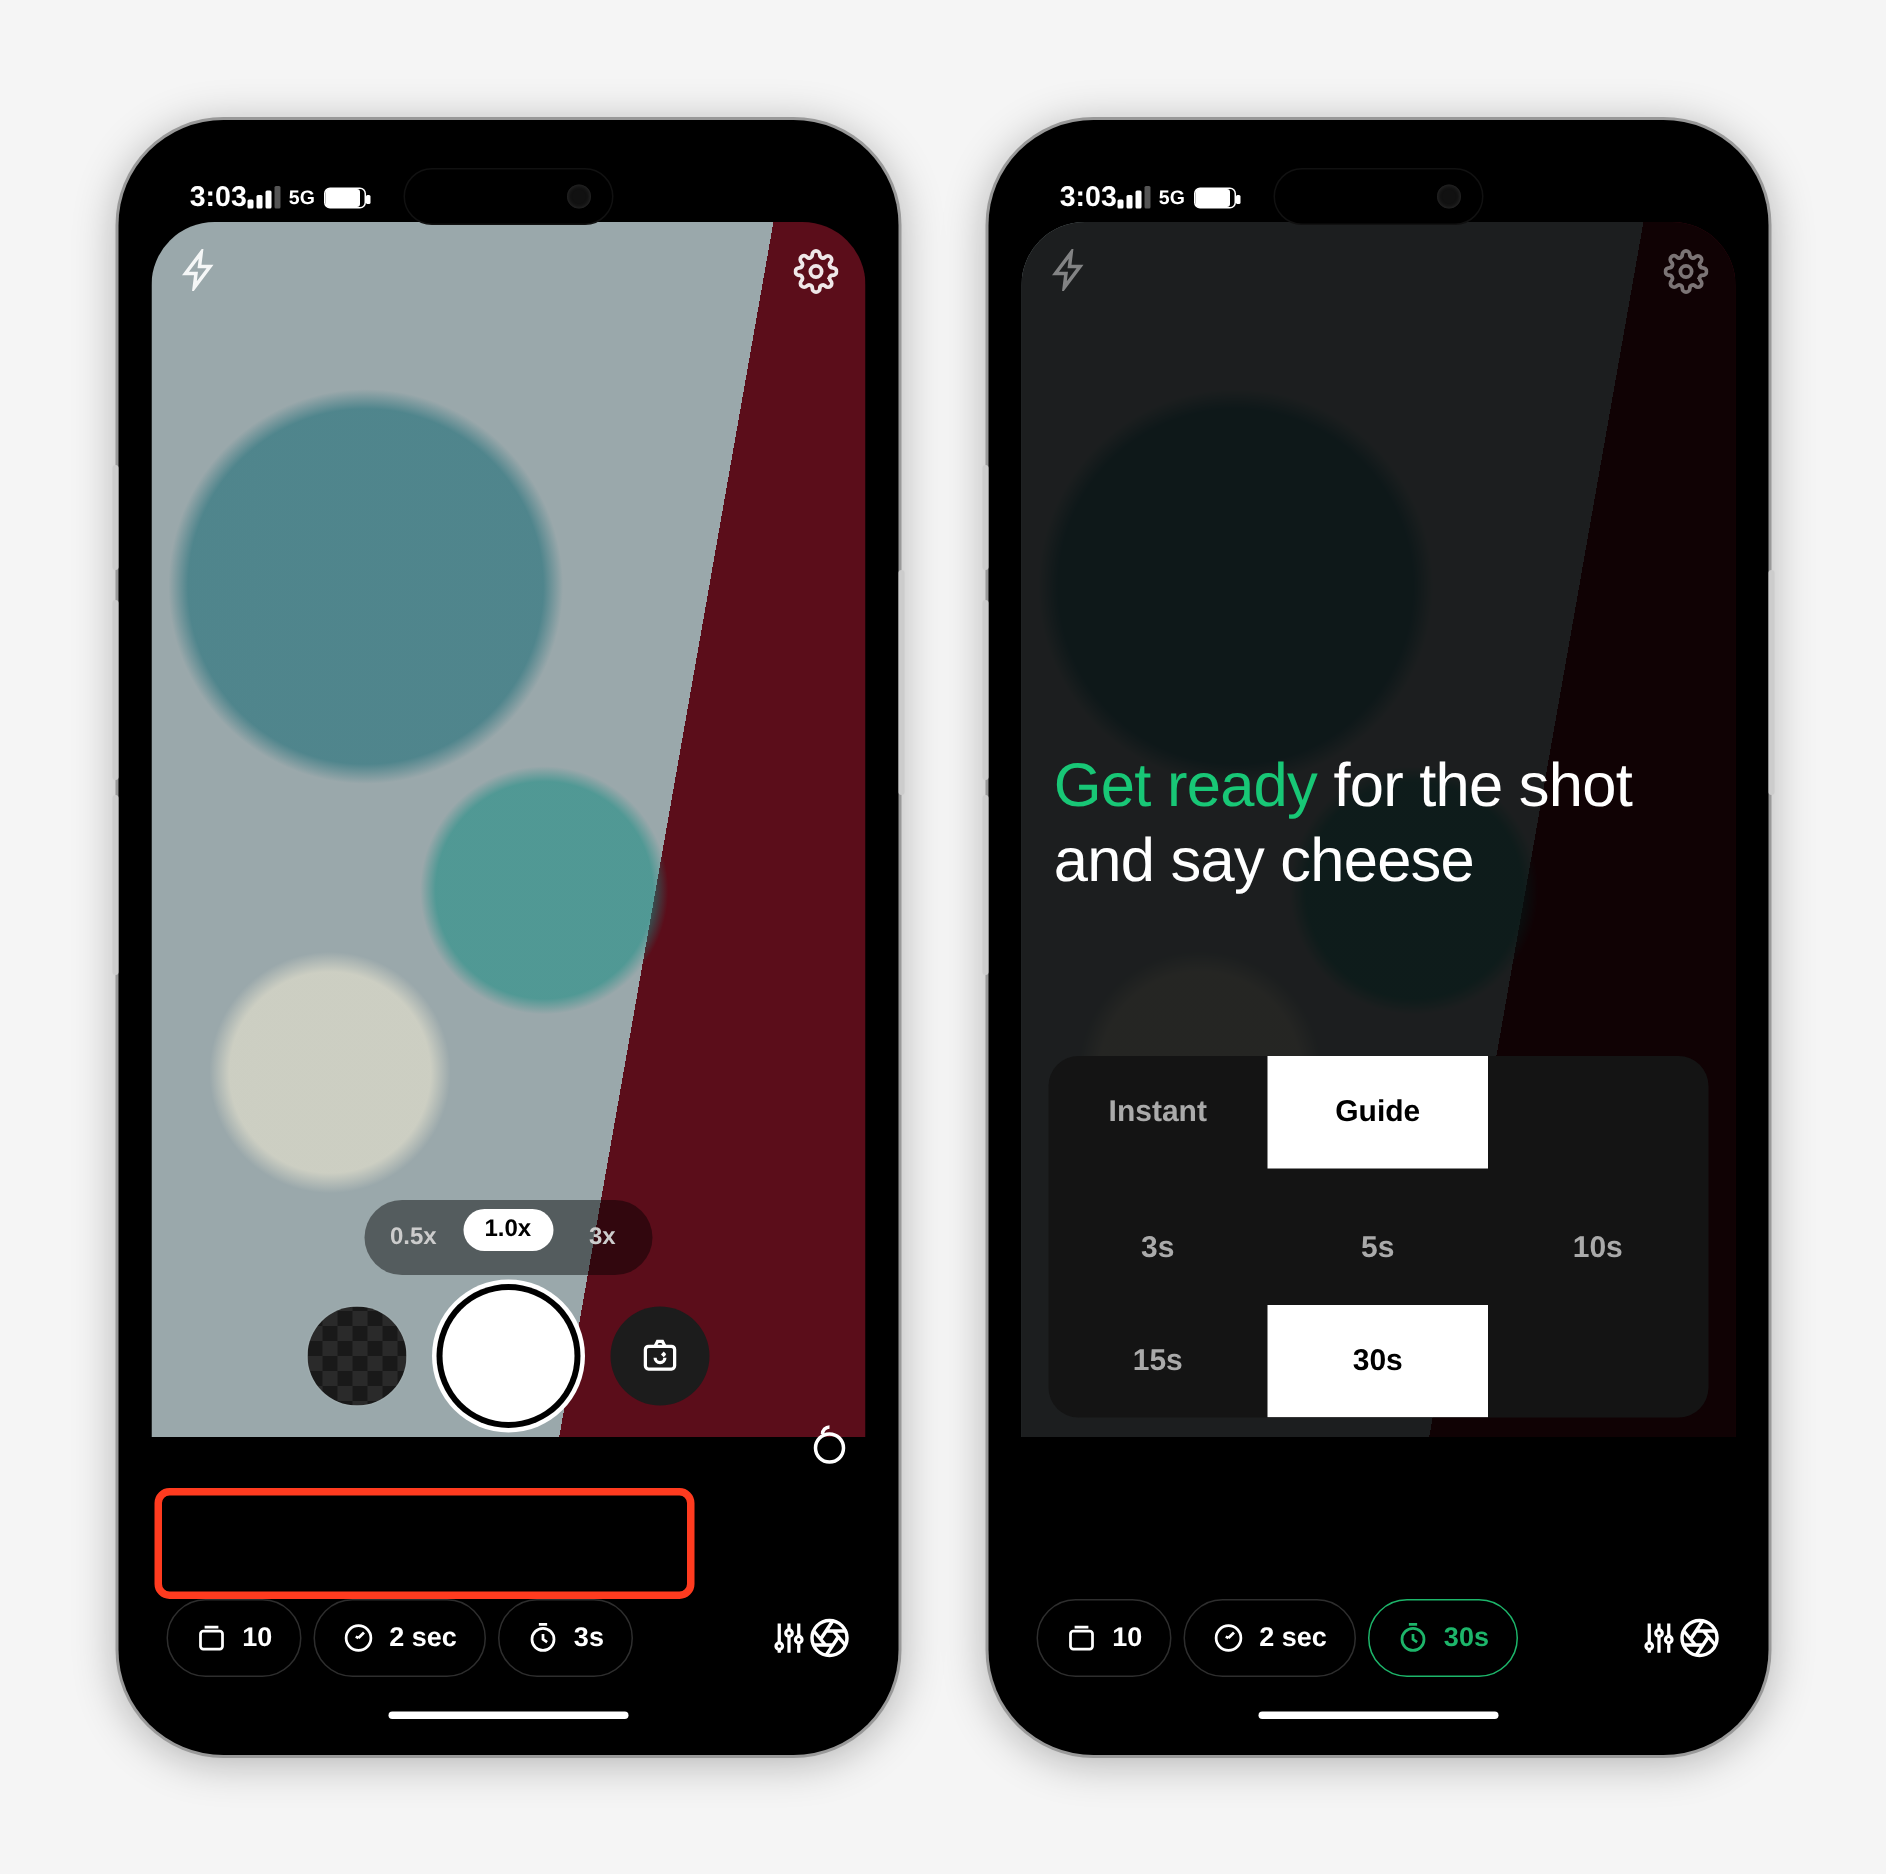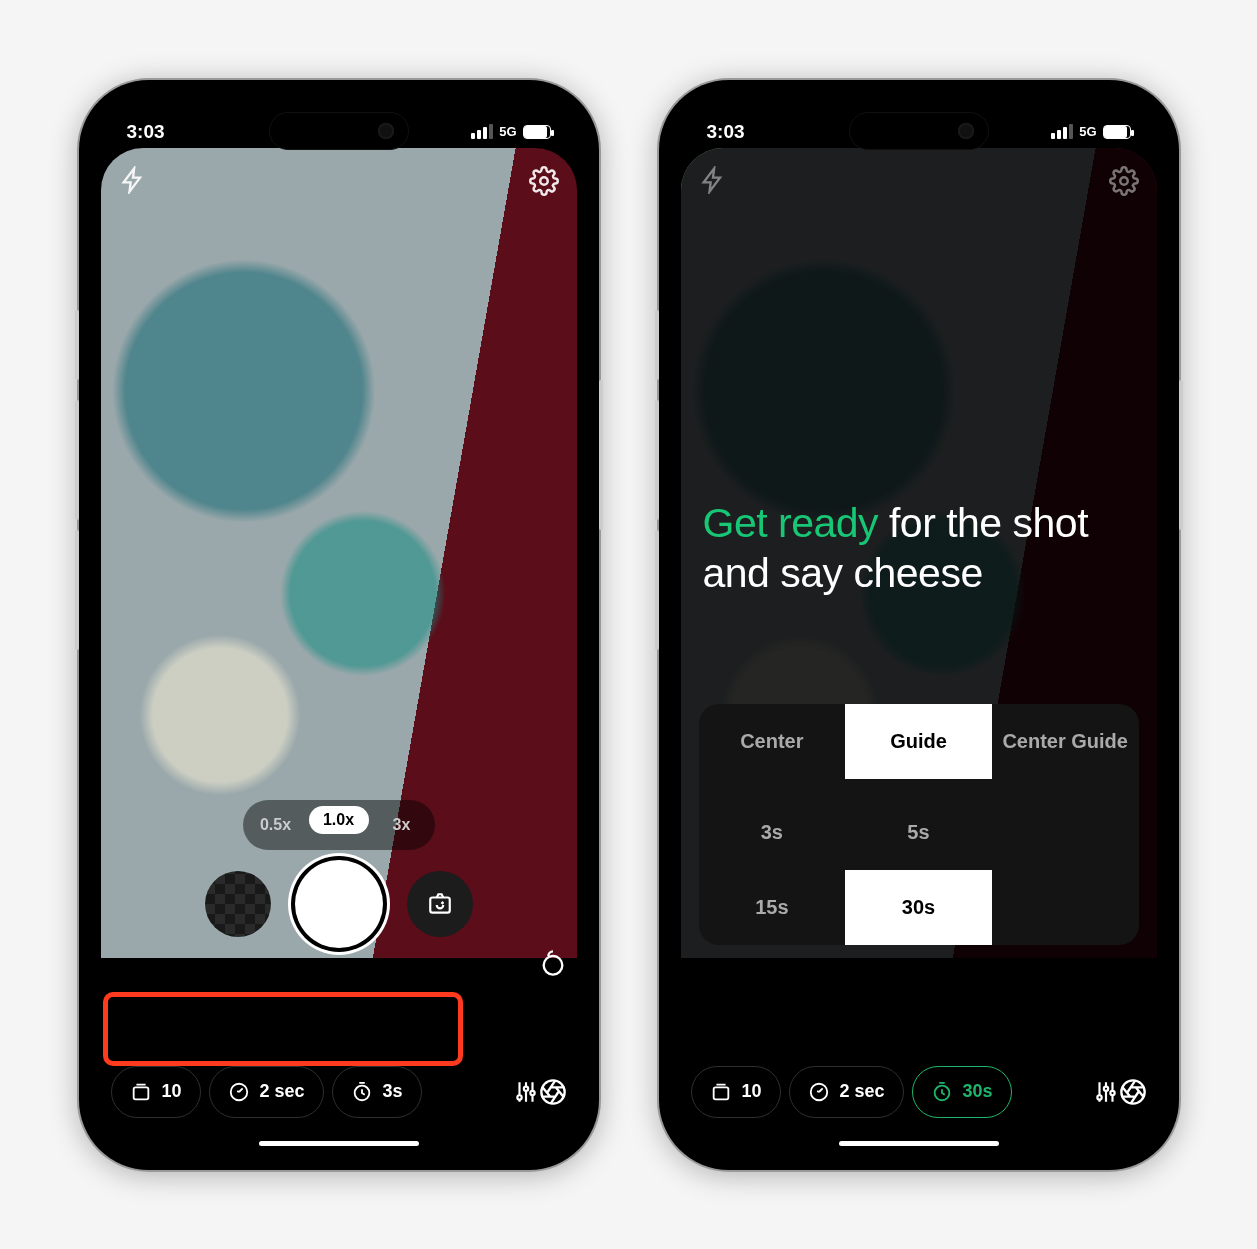--- a/index.html
+++ b/index.html
@@ -65,21 +65,20 @@
     border-radius:50%;
     background:#111;
     box-shadow: inset 0 0 3px #333;
   }
   .status-bar {
     position: absolute;
     top: 16px;
     left: 0; right: 0;
     height: 44px;
     display: flex;
-    justify-content: space-between;
     align-items: center;
     padding: 0 34px;
     color: #fff;
     font-size: 19px;
     font-weight: 600;
     z-index: 40;
   }
   .status-right { display:flex; align-items:center; gap:6px; font-size:13px; }
   .sig-dots { display:flex; gap:2px; align-items:flex-end; }
   .sig-dots span { width:4px; background:#fff; border-radius:1px; }
@@ -395,28 +394,28 @@
       </div>
     </div>
 
     <div class="overlay-text">
       <span class="accent">Get ready</span><span> for the shot</span><br>
       <span>and say cheese</span>
     </div>
 
     <div class="tab-panel">
       <div class="tab-row">
-        <div class="tab-cell">Center</div>
+        <div class="tab-cell">Instant</div>
         <div class="tab-cell active">Guide</div>
-        <div class="tab-cell">Center Guide</div>
       </div>
       <div class="opt-grid">
         <div class="opt-row">
           <div class="opt-cell">3s</div>
           <div class="opt-cell">5s</div>
+          <div class="opt-cell">10s</div>
         </div>
         <div class="opt-row">
           <div class="opt-cell">15s</div>
           <div class="opt-cell active">30s</div>
         </div>
       </div>
     </div>
 
     <div class="bottom-bar">
       <div class="pillset">

